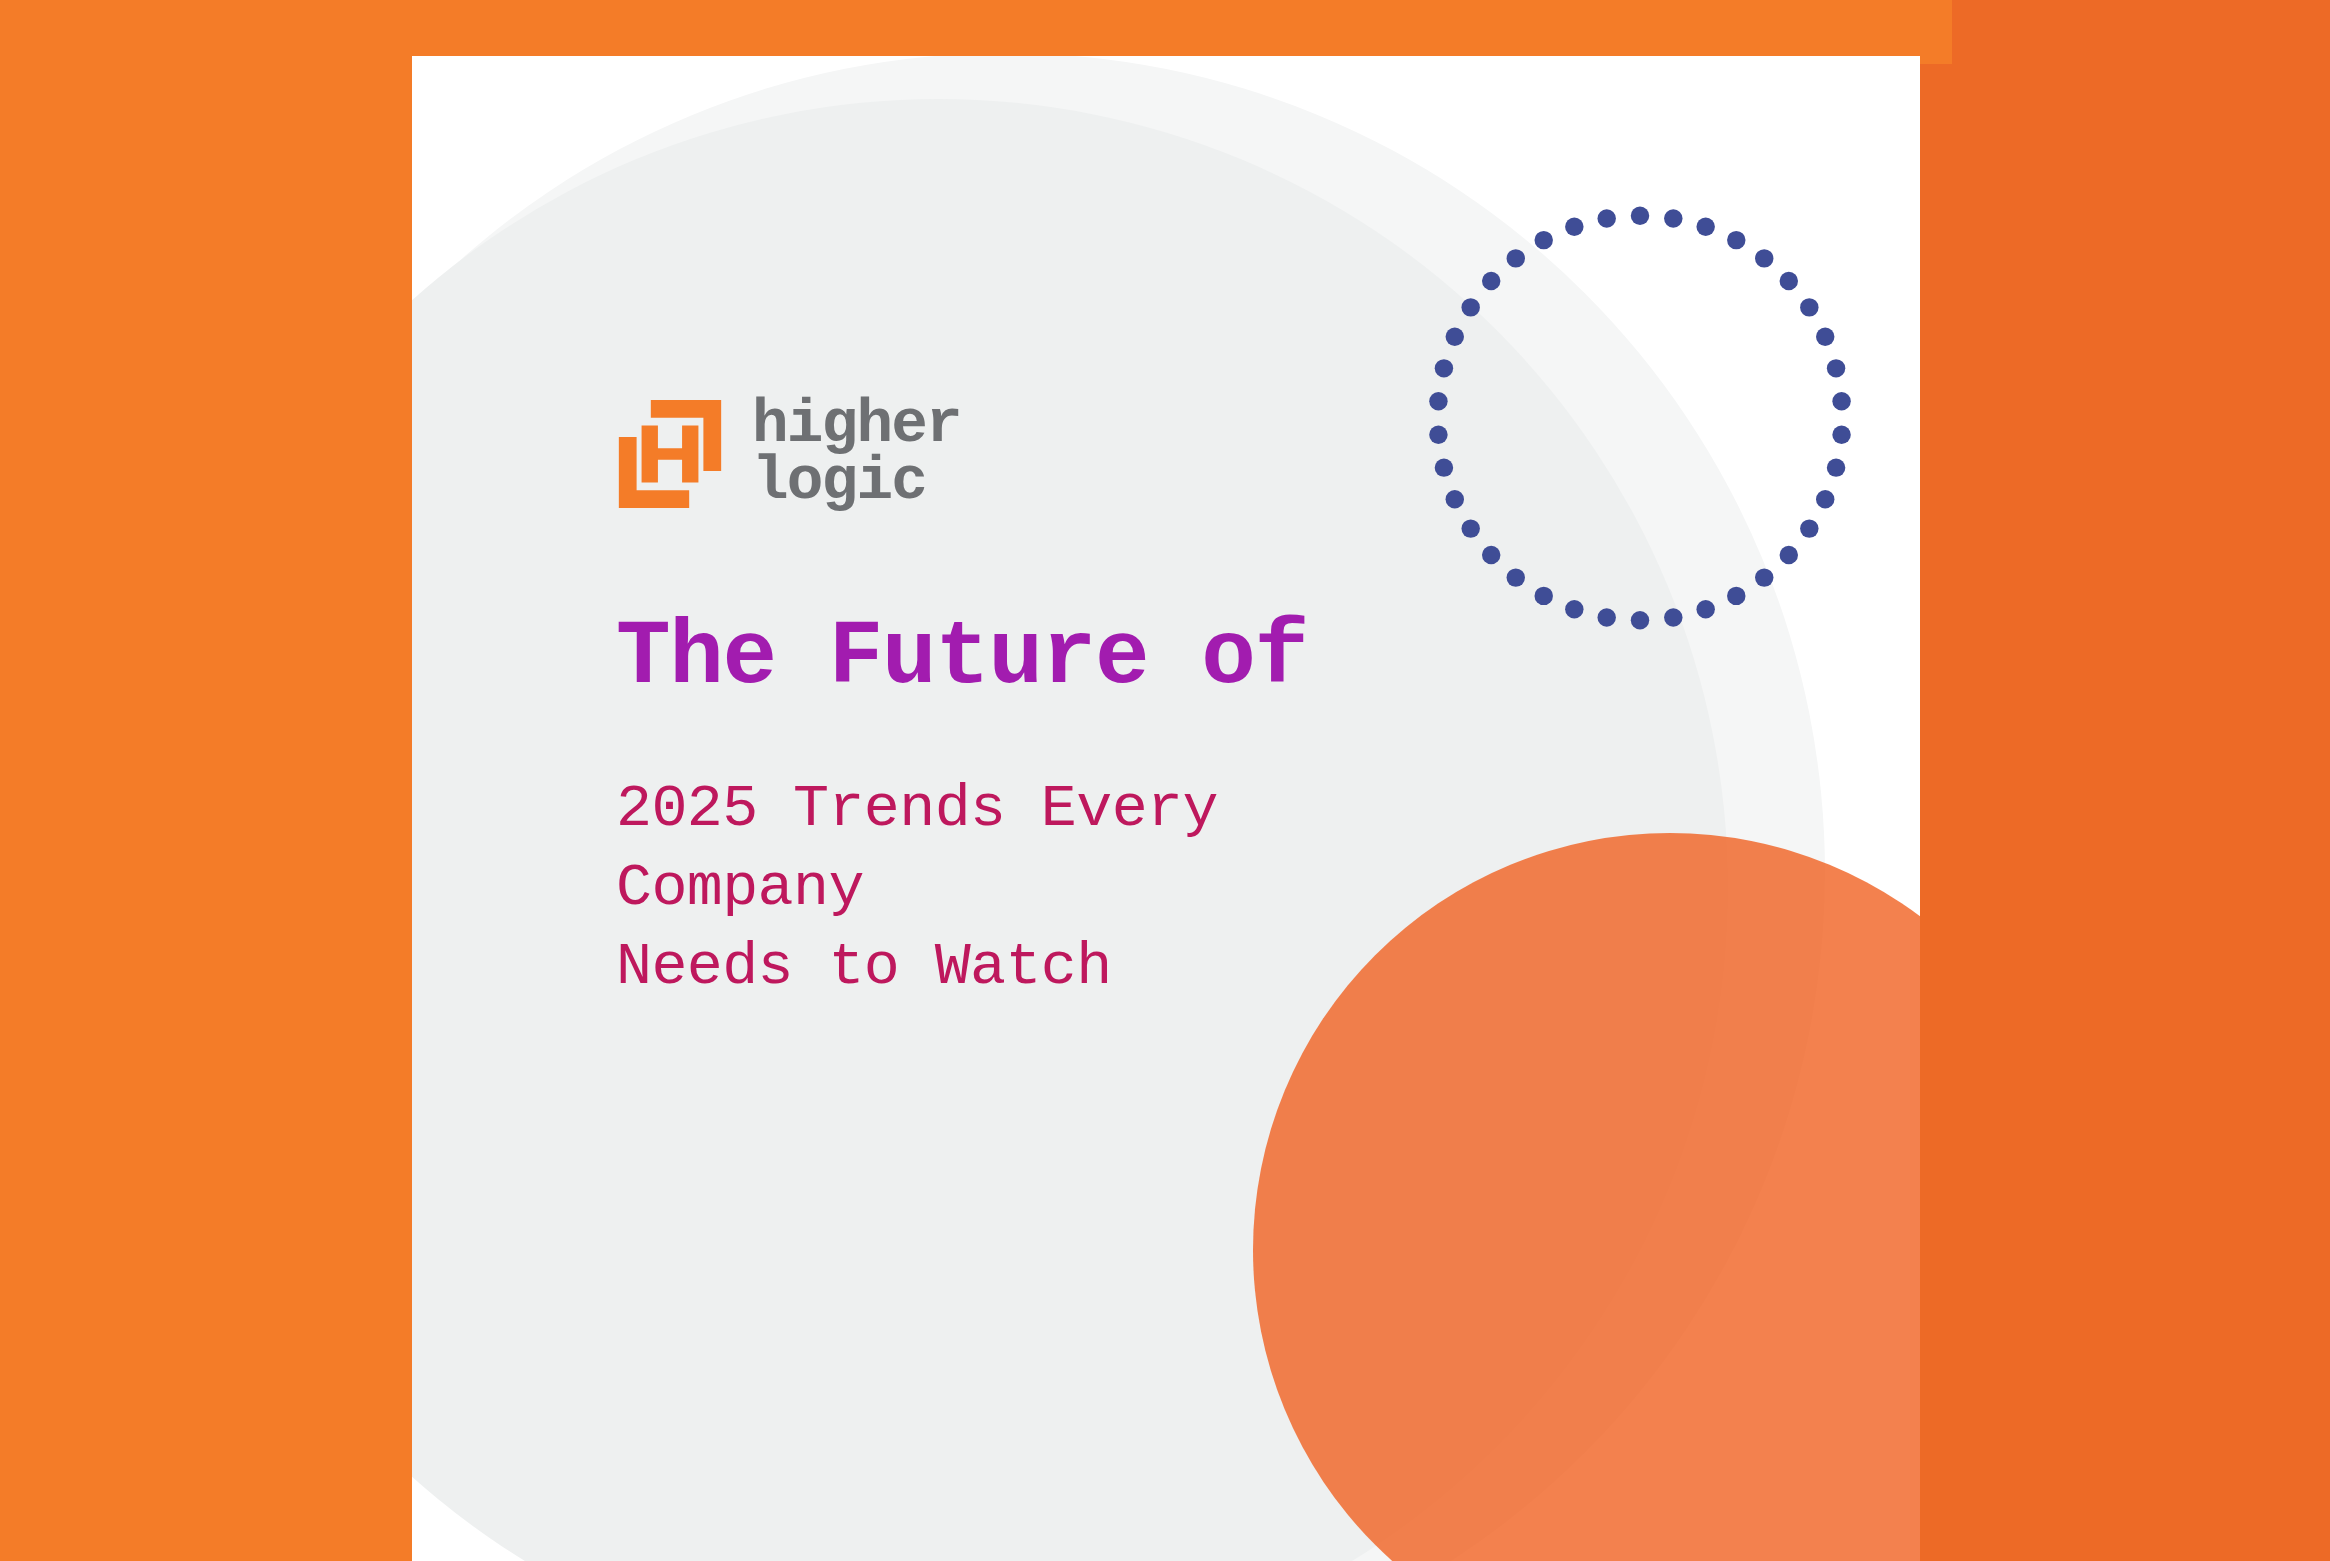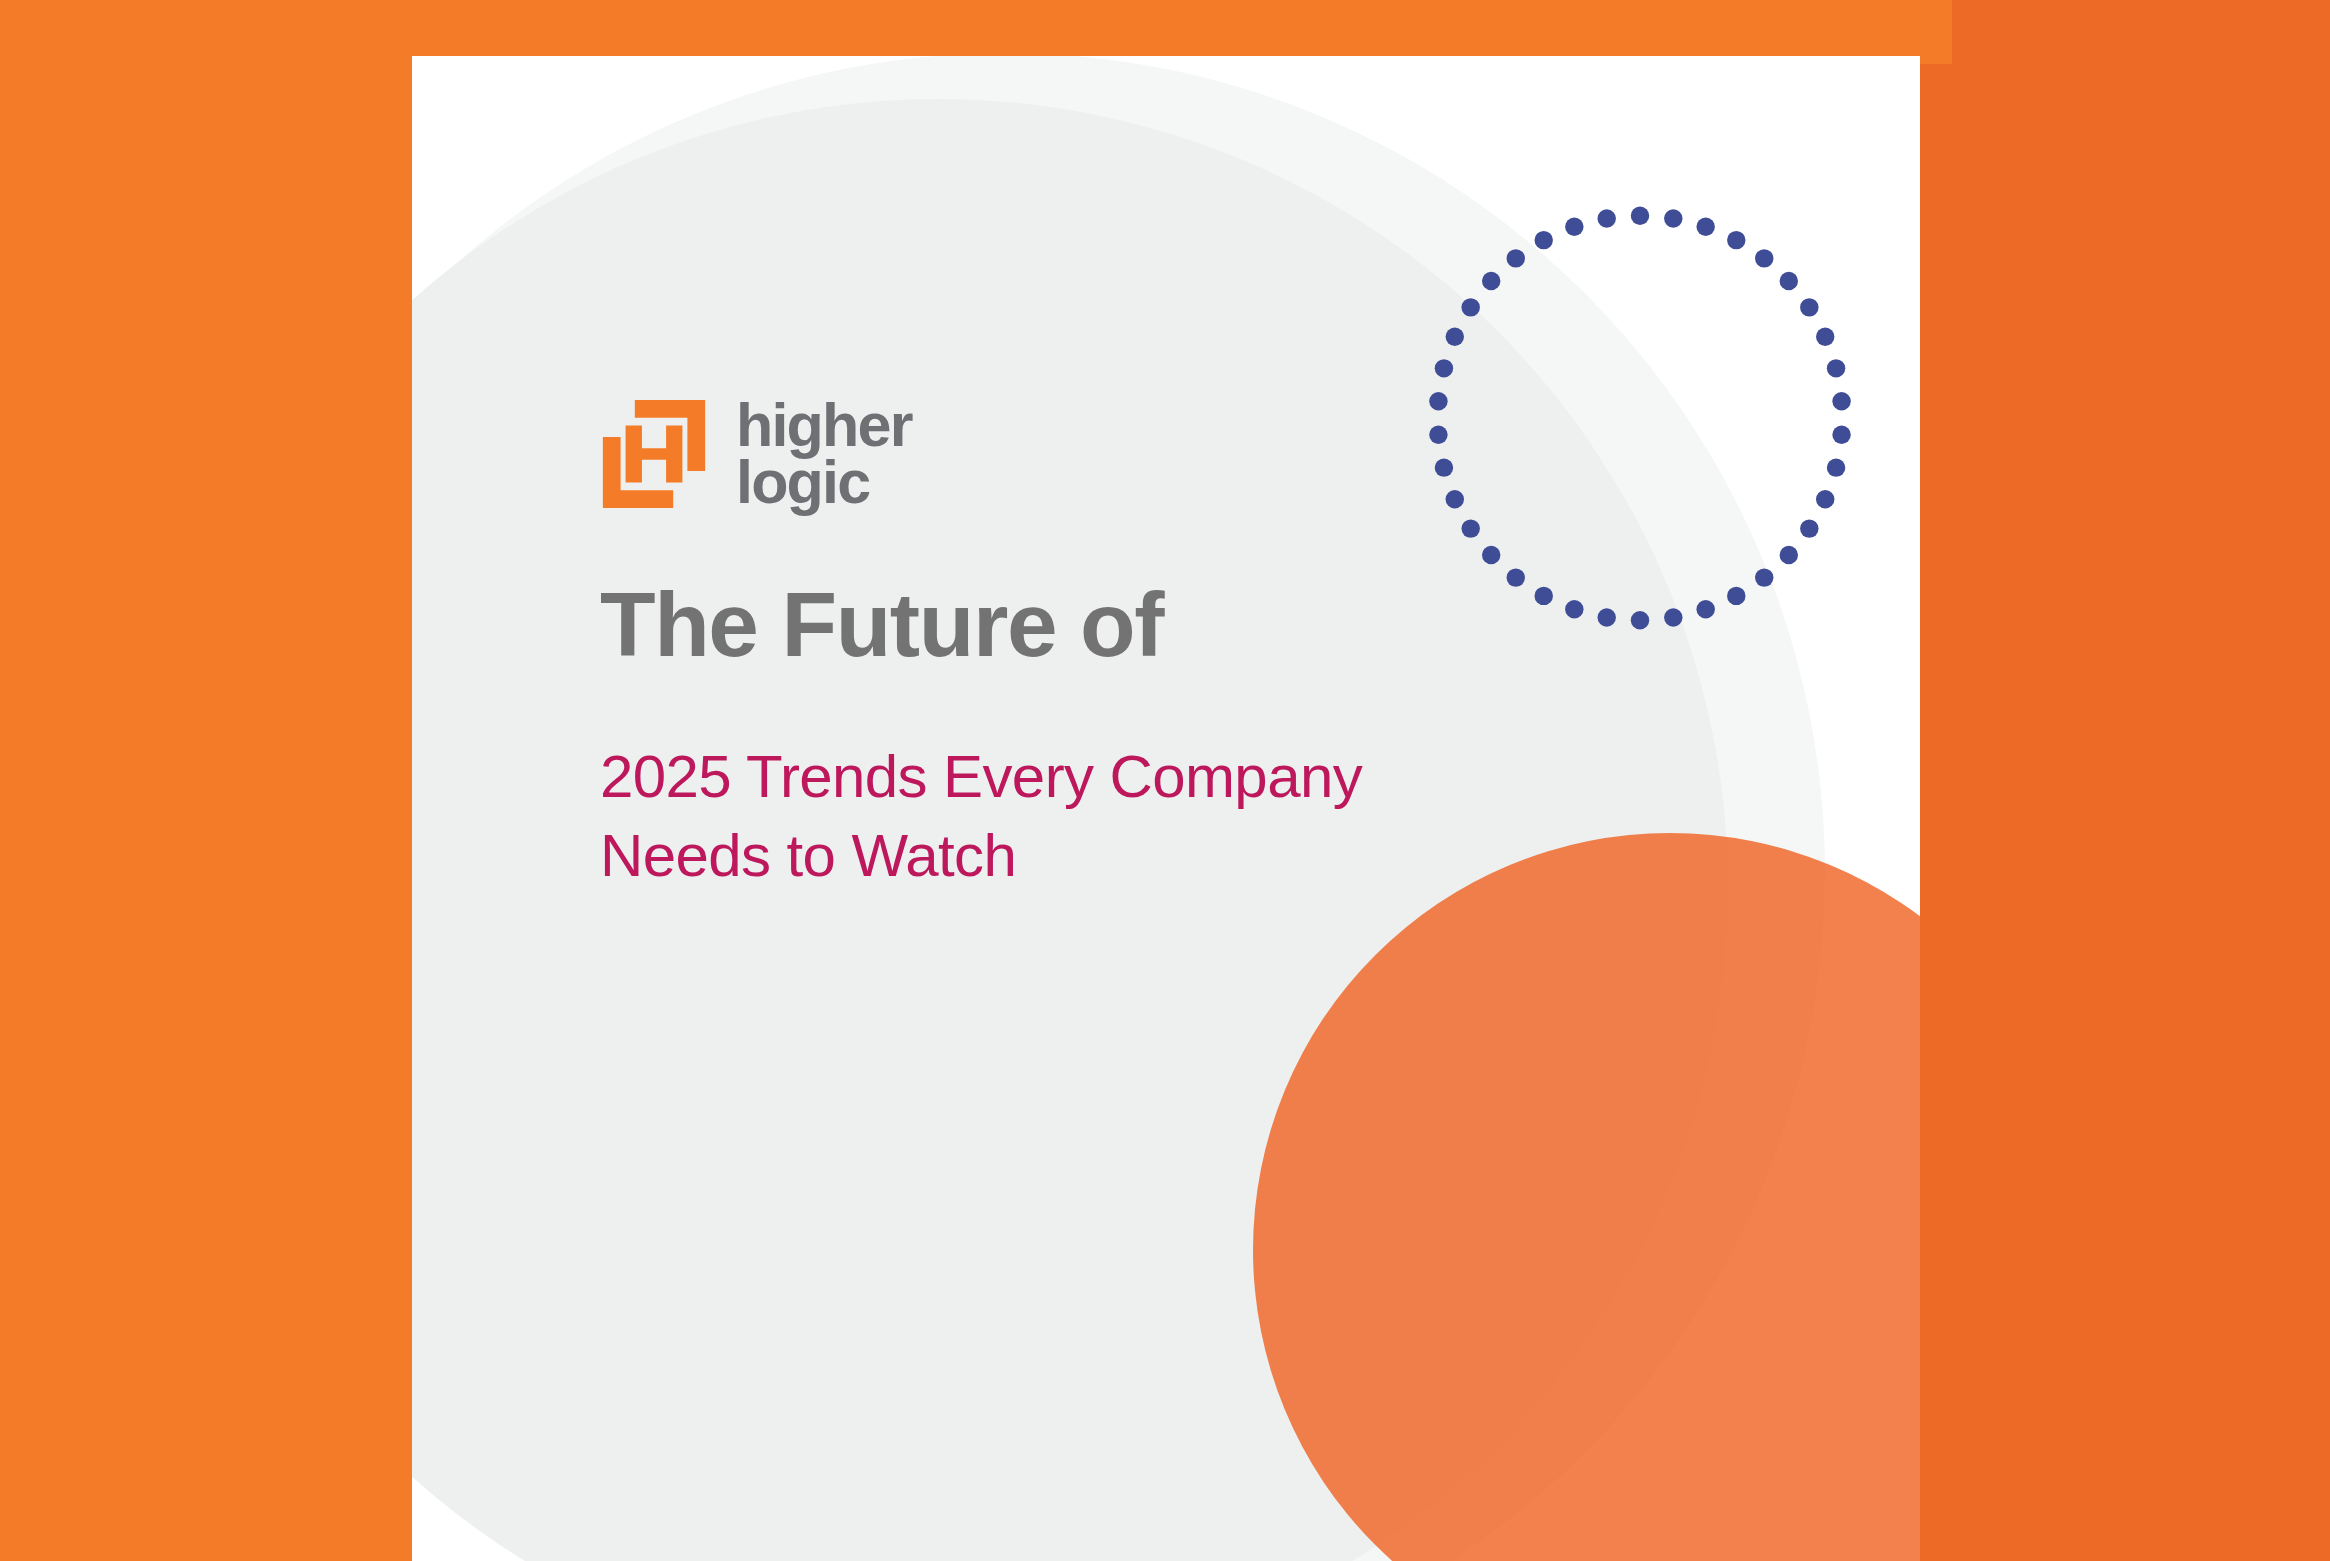--- a/index.html
+++ b/index.html
@@ -80,23 +80,24 @@
     top: 142px;
     width: 440px;
     height: 440px;
     pointer-events: none;
   }
   .dotted-ring svg { display: block; width: 100%; height: 100%; }
 
   
   .content {
     position: absolute;
-    left: 188px;
+    left: 204px;
     top: 341px;
     width: 1065px;
+    font-family: Liberation Mono, monospace;
   }
 
   
   .logo {
     display: flex;
     align-items: center;
     gap: 28px;
   }
   .logo-mark { width: 108px; height: 114px; flex: 0 0 auto; }
   .logo-mark svg { display: block; width: 100%; height: 100%; }
@@ -106,26 +107,26 @@
     flex-direction: column;
     line-height: 0.93;
     font-weight: 700;
     font-size: 61px;
     letter-spacing: -1.8px;
     color: #6E7073;
   }
 
   
   .headline {
-    margin-top: 63px;
+    margin-top: 96px;
     font-weight: 700;
     font-size: 91px;
     line-height: 1.12;
     letter-spacing: -1.4px;
-    color: #737373;
+    color: #a21caf;
     max-width: 781px;
   }
 
   
   .subhead {
     margin-top: 40px;
     font-weight: 400;
     font-size: 60px;
     line-height: 1.32;
     letter-spacing: -0.6px;

